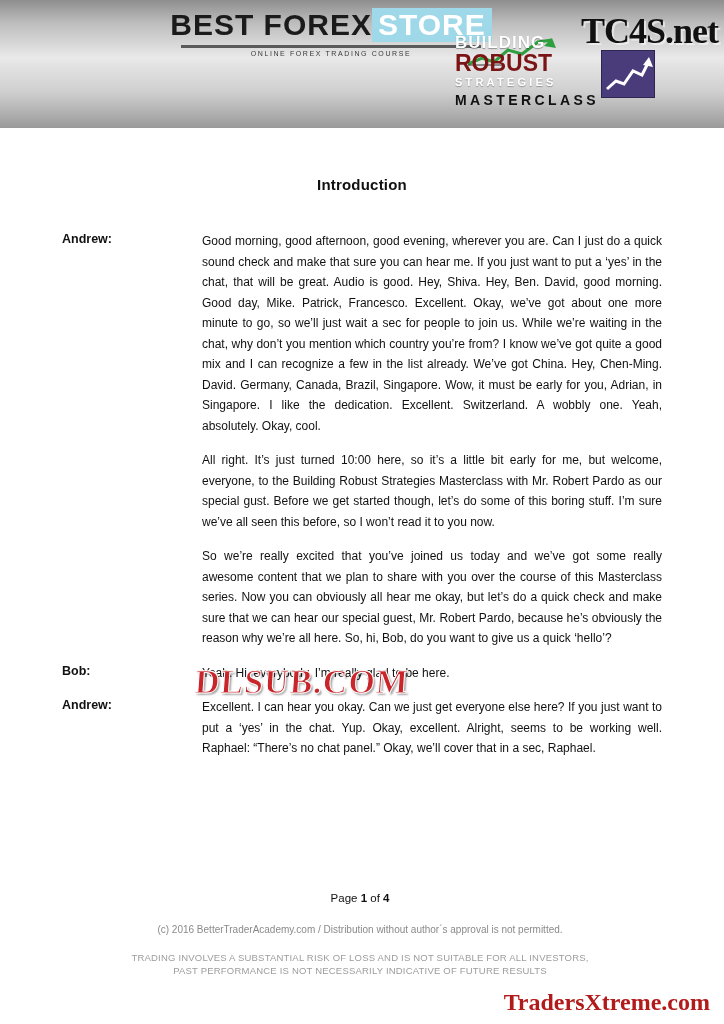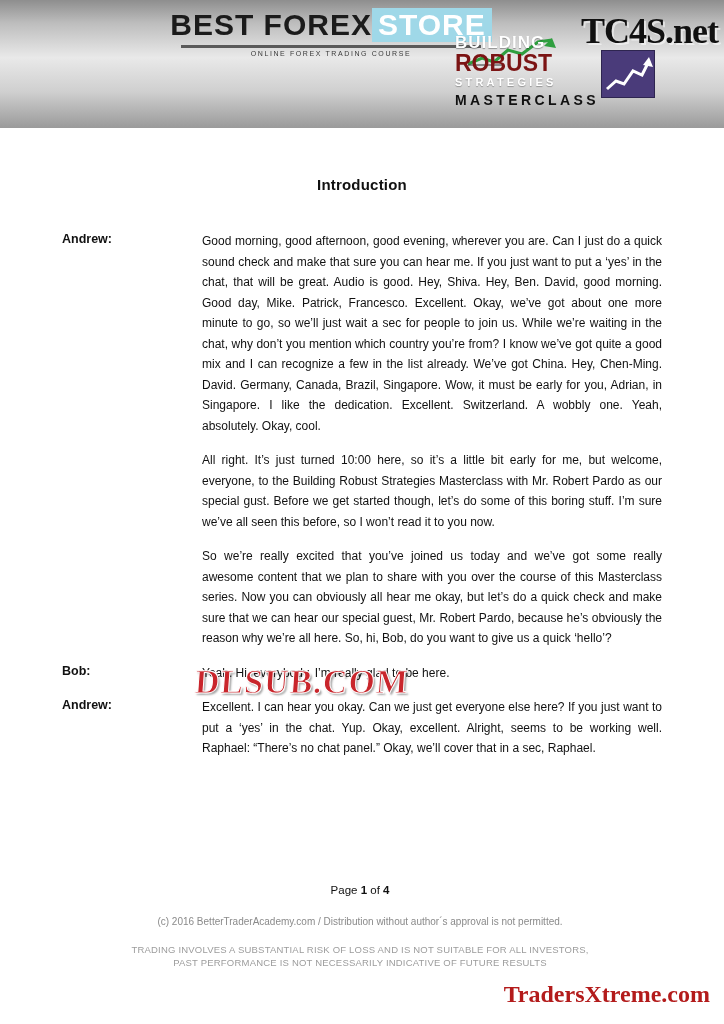--- a/index.html
+++ b/index.html
@@ -195,21 +195,21 @@
     text-shadow: 2px 2px 2px rgba(0,0,0,0.35);
     transform: skewX(-4deg);
     pointer-events: none;
   }
 
   
   .footer {
     position: absolute;
     left: 0;
     right: 0;
-    bottom: 12px;
+    bottom: 4px;
     width: 720px;
     text-align: center;
     margin-top: 20px;
   }
   .page-num {
     font-size: 11.5px;
     color: #111;
     margin-bottom: 20px;
   }
   .page-num b { font-weight: bold; }

